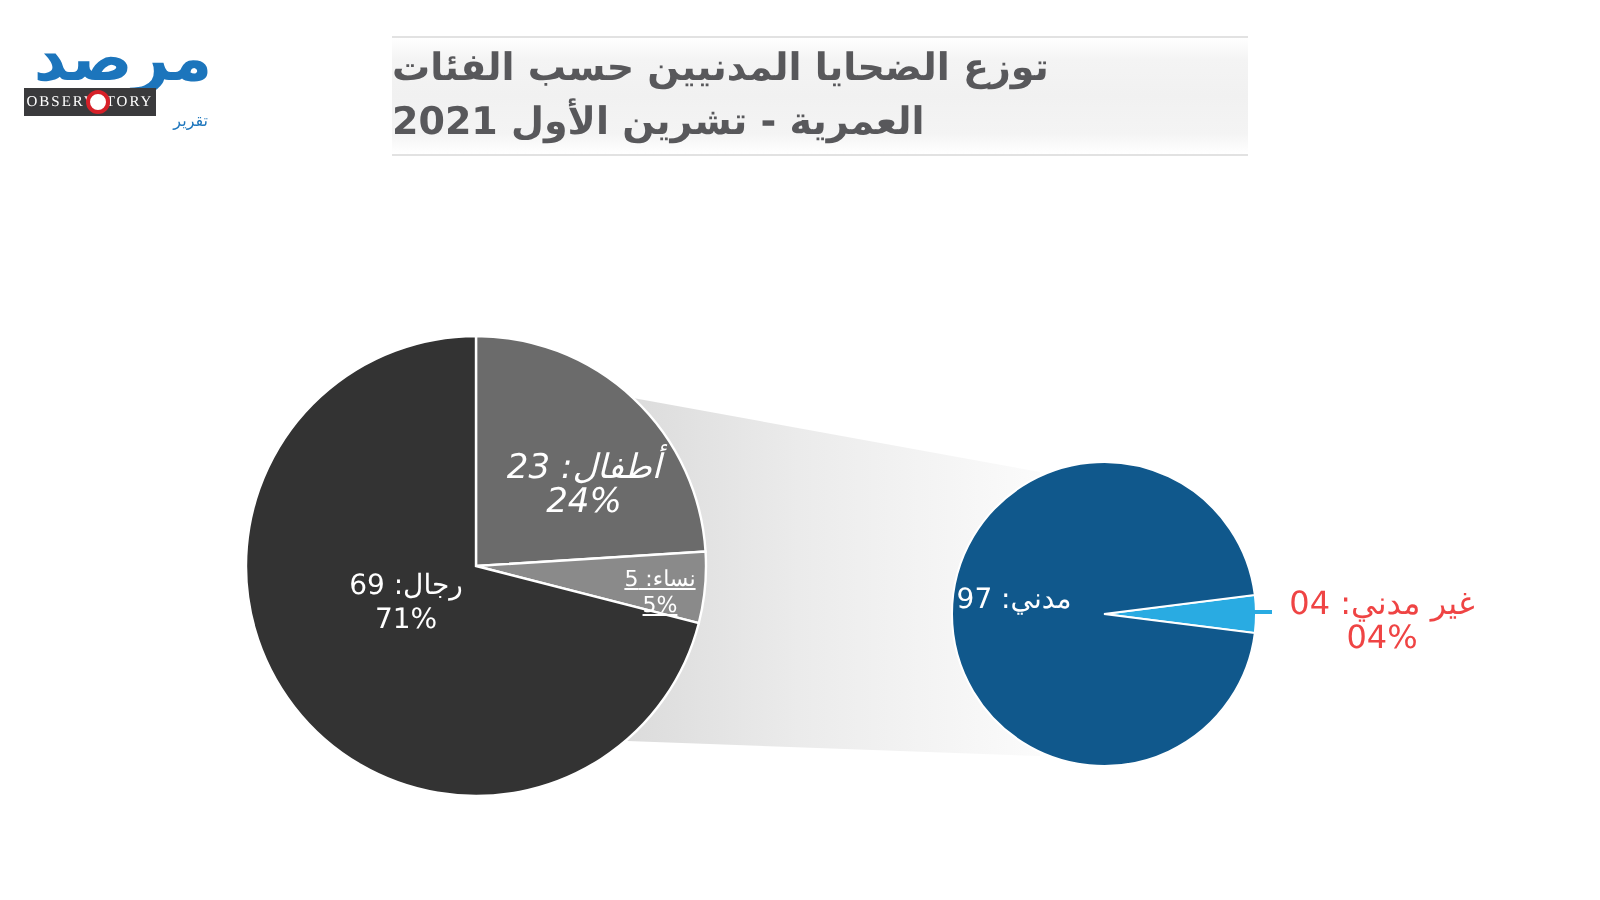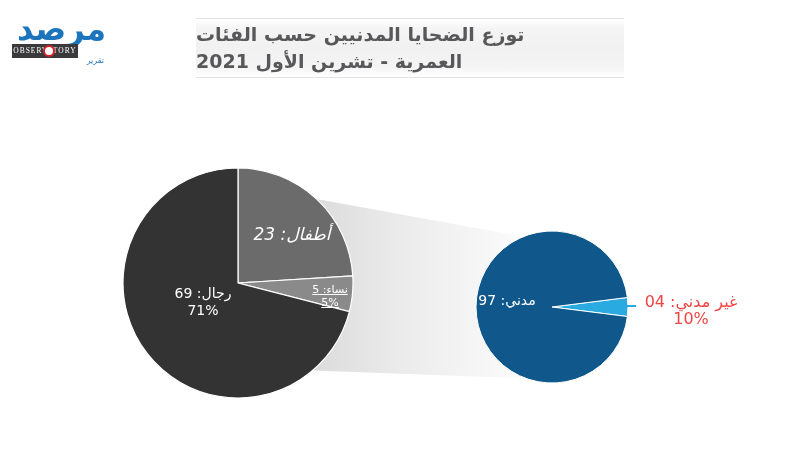--- a/index.html
+++ b/index.html
@@ -110,27 +110,28 @@
   <div class="title-line">العمرية - تشرين الأول 2021</div>
 </div>
 
 <div class="lbl lbl-white" style="left:148px;top:285px;width:110px;">
   <span>رجال: 69</span>
   <span>71%</span>
 </div>
 
 <div class="lbl lbl-white lbl-kids" style="left:243px;top:226px;width:98px;">
   <span>أطفال: 23</span>
+  <span>24%</span>
 </div>
 
 <div class="lbl lbl-white lbl-women" style="left:297px;top:283px;width:66px;">
   <span>نساء: 5</span>
   <span>5%</span>
 </div>
 
 <div class="lbl lbl-white" style="left:455px;top:292px;width:104px;">
   <span>مدني: 97</span>
 </div>
 
 <div class="lbl lbl-blue" style="left:634px;top:293px;width:114px;">
   <span>غير مدني: 04</span>
-  <span>10%</span>
+  <span>04%</span>
 </div>
 
 </body></html>

